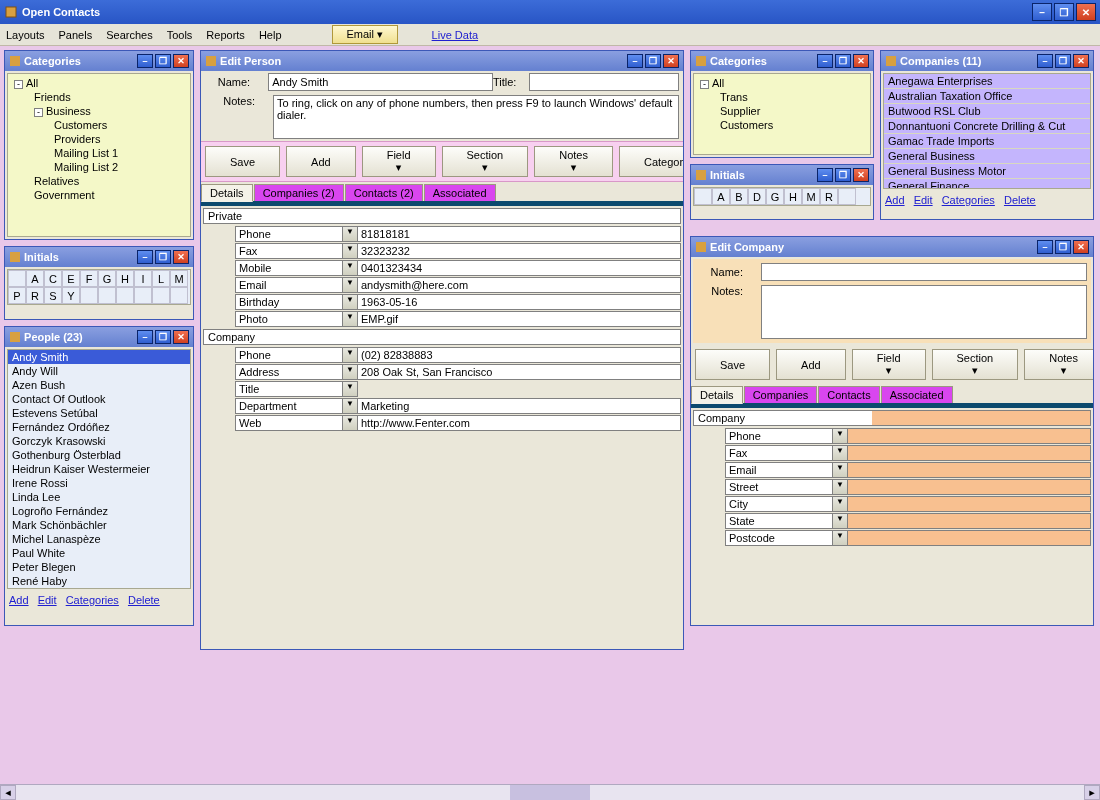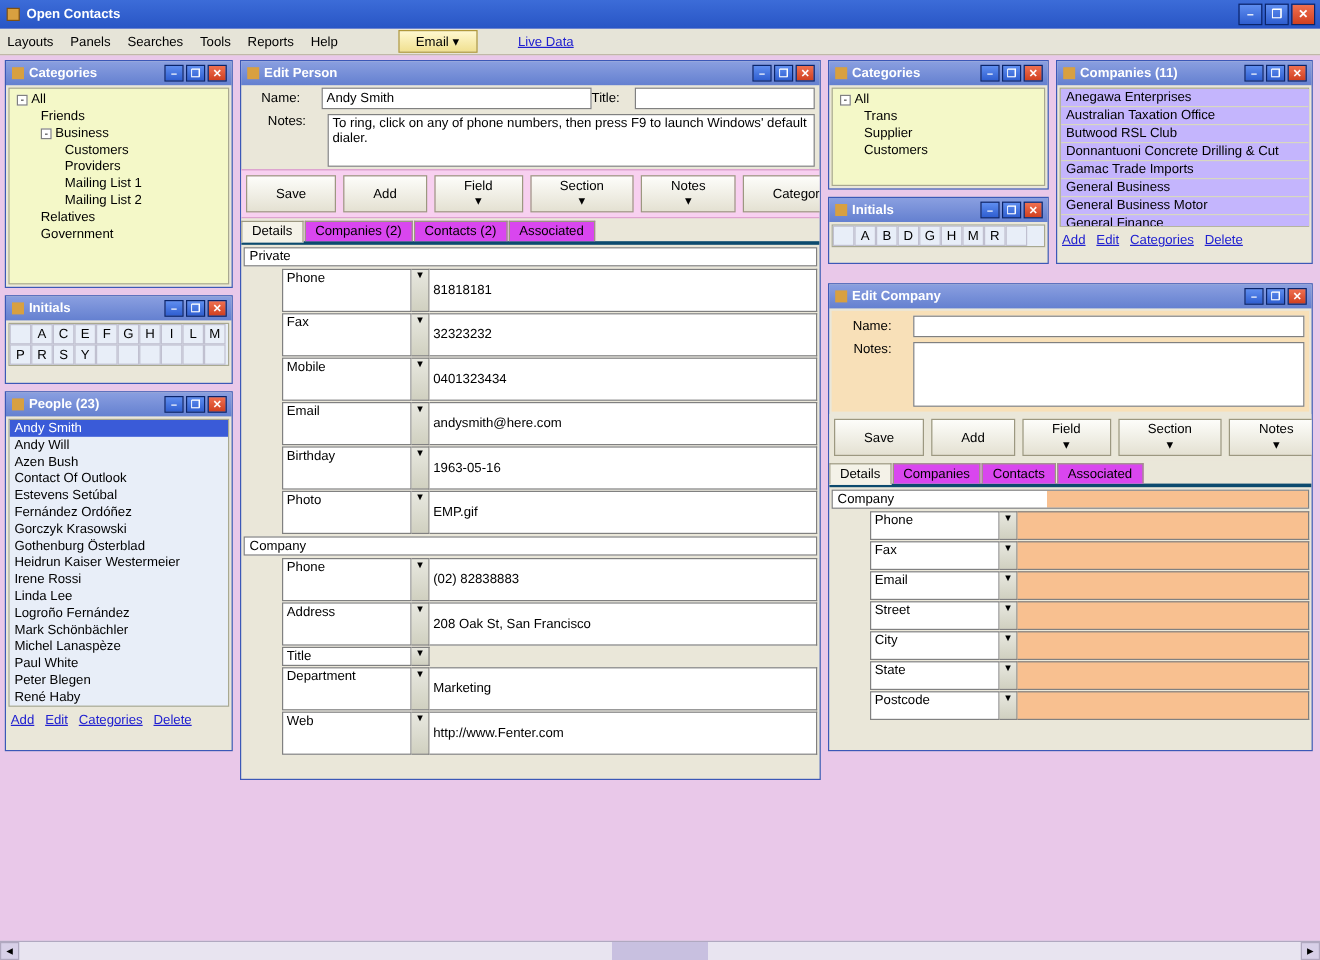--- a/index.html
+++ b/index.html
@@ -37,28 +37,28 @@
 .linkrow a { color: #2020d0; text-decoration: underline; margin-right: 6px; cursor: pointer; }
 .clist { background: #c4b5fd; border: 1px solid #a8a890; margin: 2px; height: 116px; overflow-y: scroll; }
 .clist .citem { padding: 1px 4px; cursor: default; border-bottom: 1px solid #d8d8c0; }
 .formrow { display: flex; align-items: center; padding: 2px 4px; }
 .formrow label { text-align: right; padding-right: 18px; }
 .formrow input, .formrow textarea { border: 1px solid #808080; background: #fff; padding: 1px 3px; height: 18px; }
 .formrow textarea { height: 44px; resize: none; }
 .btnrow { display: flex; gap: 6px; padding: 4px; background: #f8d0f0; border-top: 1px solid #d898c8; border-bottom: 1px solid #d898c8; }
 .btn { background: linear-gradient(#fdfdfa,#e4e1d2); border: 1px solid #9c9880; padding: 2px 24px; cursor: pointer; }
 .btn.sm { padding: 2px 6px; }
-.tabs { display: flex; background: #eae7d9; border-bottom: 3px solid #0c4a6e; padding-top: 2px; }
+.tabs { display: flex; background: #eae7d9; border-bottom: 5px solid #0c4a6e; padding-top: 2px; }
 .tab { padding: 2px 8px; border: 1px solid #9c9880; border-bottom: none; background: #d946ef; margin-right: 1px; cursor: pointer; }
 .tab.active { background: #f4f2e8; border-bottom: 1px solid #f4f2e8; margin-bottom: -1px; }
 .sectionhdr { background: #fff; border: 1px solid #808080; padding: 1px 4px; margin: 2px; }
 .fieldrow { display: flex; margin: 0 2px 1px 18px; }
 .fieldrow .fname { width: 108px; border: 1px solid #808080; background: #fff; padding: 1px 3px; margin-left: 16px; }
 .fieldrow .fdrop { width: 15px; border: 1px solid #808080; border-left: none; background: linear-gradient(#e8e8e0,#d0d0c0); text-align: center; cursor: pointer; font-size: 8px; }
-.fieldrow .fval { flex: 1; border: 1px solid #808080; border-left: none; background: #fff; padding: 11px 3px; }
+.fieldrow .fval { flex: 1; border: 1px solid #808080; border-left: none; background: #fff; padding: 1px 3px; }
 .ecform { background: #f8e0b8; margin: 2px; padding: 2px 0; }
 .hscroll { position: absolute; bottom: 0; left: 0; right: 0; height: 16px; background: #e8e4f0; border-top: 1px solid #b0a8c0; display: flex; }
 .hscroll .arrow { width: 16px; border: 1px solid #b0a8c0; background: #d8d0e8; text-align: center; }
 .hscroll .track { flex: 1; }
 .hscroll .thumb { width: 80px; height: 100%; background: #c8c0e0; margin: 0 auto; }
 svg { display: block; }
 </style>
 </head>
 <body>
 

